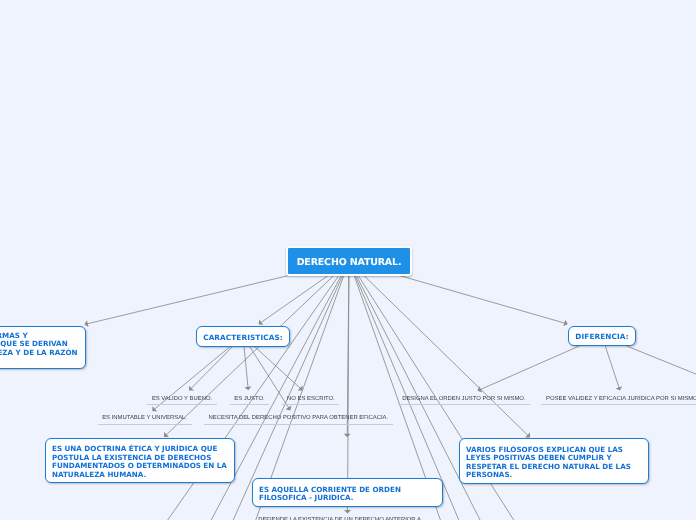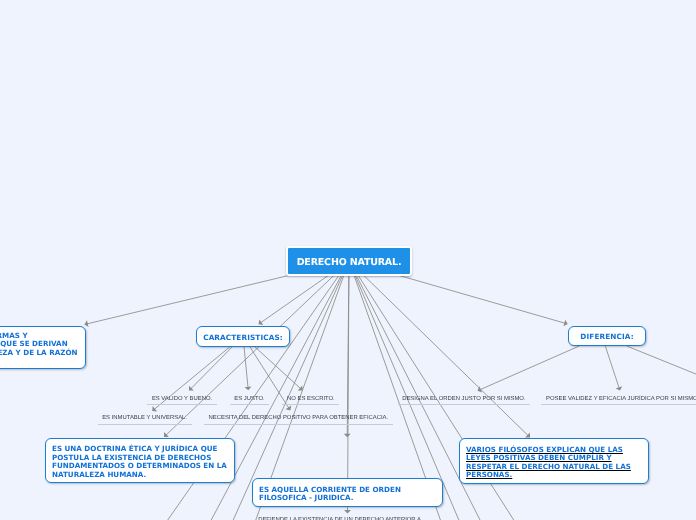--- a/index.html
+++ b/index.html
@@ -90,33 +90,33 @@
   </div>
 
   <div class="node card" style="left:-105.5px;top:325.8px;width:191.5px;height:43px;">
     <span class="txt multi">ES EL CONJUNTO DE NORMAS Y<br>PRINCIPIOS GENERALES QUE SE DERIVAN<br>DE LA PROPIA NATURALEZA Y DE LA RAZÓN<br>HUMANA.</span>
   </div>
 
   <div class="node bubble" style="left:196px;top:326px;width:94px;height:21px;">
     <span class="txt">CARACTERISTICAS:</span>
   </div>
 
-  <div class="node bubble" style="left:568px;top:326px;width:78px;height:20px;">
+  <div class="node bubble" style="left:568px;top:326px;width:68px;height:20px;">
     <span class="txt">DIFERENCIA:</span>
   </div>
 
   <div class="node card" style="left:45px;top:438.2px;width:190px;height:45px;align-items:center;">
     <span class="txt multi">ES UNA DOCTRINA ÉTICA Y JURÍDICA QUE<br>POSTULA LA EXISTENCIA DE DERECHOS<br>FUNDAMENTADOS O DETERMINADOS EN LA<br>NATURALEZA HUMANA.</span>
   </div>
 
   <div class="node card" style="left:252px;top:438.2px;width:191px;height:28.5px;margin-top:40px;">
     <span class="txt multi">ES AQUELLA CORRIENTE DE ORDEN<br>FILOSOFICA - JURIDICA.</span>
   </div>
 
-  <div class="node card" style="left:459px;top:438.2px;width:190px;height:45.8px;text-decoration:underline;">
+  <div class="node card" style="left:459px;top:438.2px;width:190px;height:45.8px;">
     <span class="txt multi">VARIOS FILÓSOFOS EXPLICAN QUE LAS<br>LEYES POSITIVAS DEBEN CUMPLIR Y<br>RESPETAR EL DERECHO NATURAL DE LAS<br>PERSONAS.</span>
   </div>
 
   <div class="node label" style="left:147.2px;top:394.5px;">
     <span class="txt">ES VALIDO Y BUENO.</span>
     <span class="rule"></span>
   </div>
   <div class="node label" style="left:229.6px;top:394.5px;">
     <span class="txt">ES JUSTO.</span>
     <span class="rule"></span>

